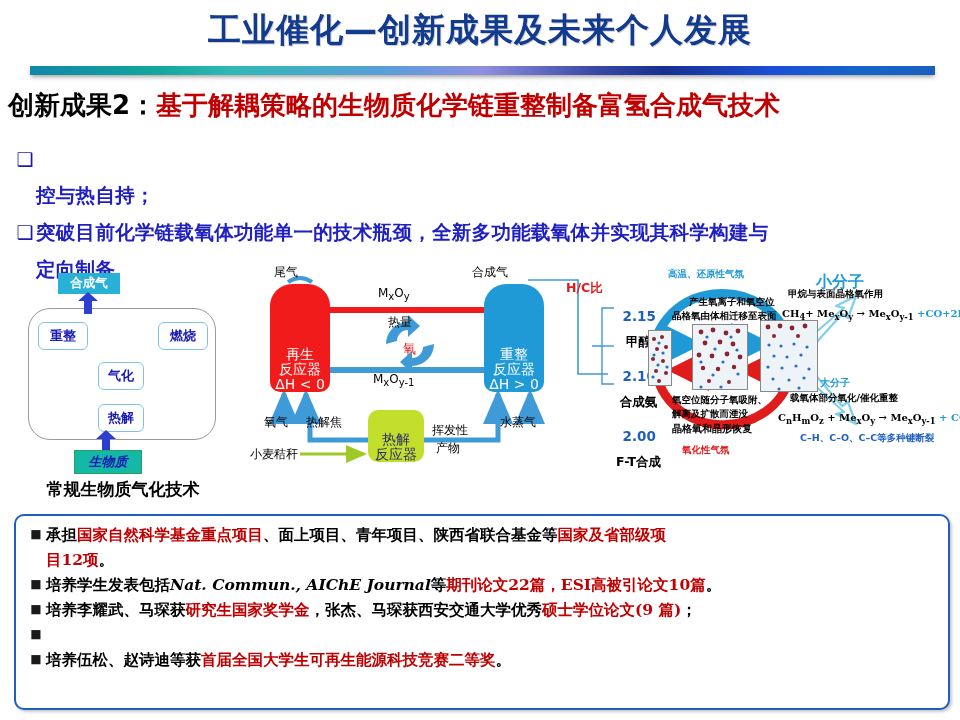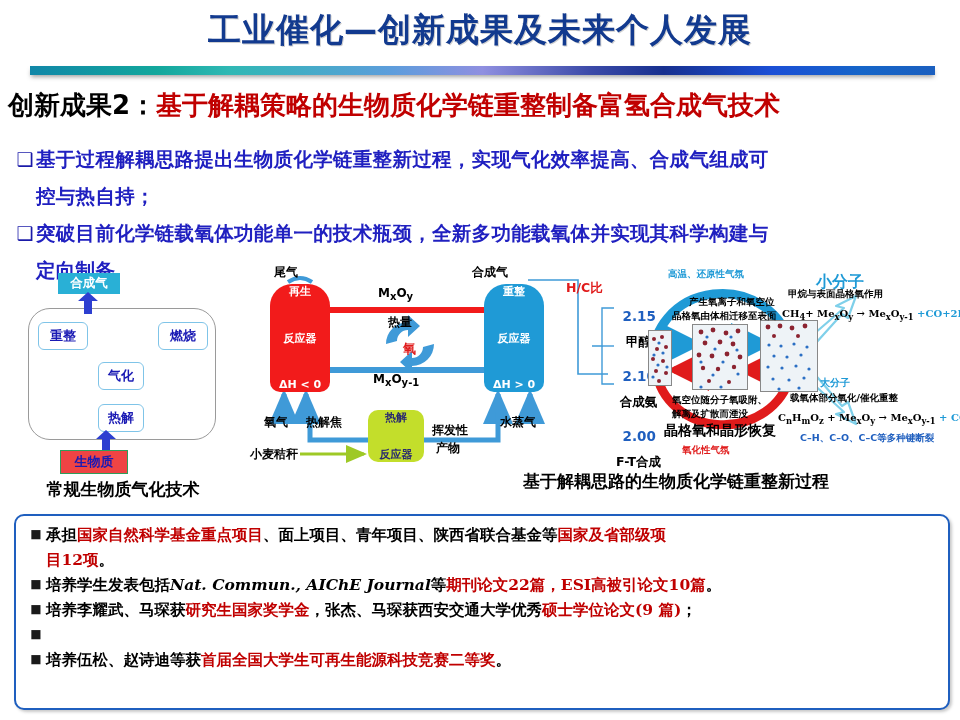--- a/index.html
+++ b/index.html
@@ -66,47 +66,47 @@
   .nA-comb  {left:146px;top:52px;width:48px;height:26px;}
   .nA-gas   {left:86px;top:92px;width:44px;height:26px;}
   .nA-pyr   {left:86px;top:134px;width:44px;height:26px;}
   .labA-syn{
     position:absolute;left:46px;top:3px;width:62px;height:21px;
     background:#29b0d6;color:#fff;font-weight:bold;font-size:12.5px;
     font-family:"DejaVu Sans",sans-serif;
     display:flex;align-items:center;justify-content:center;
   }
   .labA-bio{
-    position:absolute;left:48px;top:180px;width:66px;height:22px;
-    background:#ef4444;border:1.6px solid #2e9e5b;color:#1a1ab4;
+    position:absolute;left:62px;top:180px;width:66px;height:22px;
+    background:#14b8a6;border:1.6px solid #2e9e5b;color:#1a1ab4;
     font-weight:bold;font-size:13px;font-family:"DejaVu Sans",sans-serif;
-    display:flex;align-items:center;justify-content:center;
+    display:flex;align-items:center;justify-content:center;font-style:italic;
   }
   .capA{
     position:absolute;left:0px;top:208px;width:222px;text-align:center;
     font-weight:bold;font-size:17px;color:#000;
     font-family:"DejaVu Serif","Liberation Serif",serif;
   }
 
   
   .figB{position:absolute;left:248px;top:0px;width:400px;height:215px;}
   .reactor{
     position:absolute;border-radius:14px 14px 14px 14px;
-    color:#fff;font-weight:bold;font-size:11px;text-align:center;
+    color:#fff;font-weight:normal;font-size:14px;text-align:center;
     font-family:"DejaVu Sans",sans-serif;line-height:15px;
-    display:flex;flex-direction:column;align-items:center;justify-content:space-between;
+    display:flex;flex-direction:column;align-items:center;justify-content:flex-end;
   }
   .r-regen{left:22px;top:22px;width:60px;height:108px;background:#f21b1b;
            border-radius:22px 22px 10px 10px;}
   .r-reform{left:236px;top:22px;width:60px;height:108px;background:#1f9ad6;
            border-radius:22px 22px 10px 10px;}
   .r-pyro{left:120px;top:148px;width:56px;height:52px;background:#c3de2b;
           border-radius:10px;color:#2b2b6e;}
   .mlbl{
-    position:absolute;font-weight:bold;font-size:12px;color:#000;
+    position:absolute;font-weight:normal;font-size:12px;color:#000;
     font-family:"DejaVu Sans",sans-serif;white-space:nowrap;
   }
   .mlbl.red{color:#e01b1b;}
   .capB{
     position:absolute;left:218px;top:208px;width:420px;text-align:center;
     font-weight:bold;font-size:17px;color:#000;
     font-family:"DejaVu Serif","Liberation Serif",serif;
   }
   .hcwrap{position:absolute;left:318px;top:18px;width:120px;height:120px;}
   .hc-title{color:#e01b1b;font-weight:bold;font-size:12.5px;
@@ -162,21 +162,20 @@
   <div class="title">工业催化—创新成果及未来个人发展</div>
   <div class="title-rule"></div>
 
   <div class="subhead">
     <span class="k">创新成果2：</span><span class="r">基于解耦策略的生物质化学链重整制备富氢合成气技术</span>
   </div>
 
   <div class="bullets">
     <div class="b-row">
       <div class="b-mark">❑</div>
-      <div class="b-text">基于过程解耦思路提出生物质化学链重整新过程，实现气化效率提高、合成气组成可</div>
     </div>
     <div class="b-row">
       <div class="b-mark"></div>
       <div class="b-text">控与热自持；</div>
     </div>
     <div class="b-row">
       <div class="b-mark">❑</div>
       <div class="b-text">突破目前化学链载氧体功能单一的技术瓶颈，全新多功能载氧体并实现其科学构建与</div>
     </div>
     <div class="b-row">
@@ -312,21 +311,20 @@
             <span class="hc-v">2.10</span>
             <span class="hc-n">合成氨</span>
           </div>
           <div class="hc-row" style="margin-top:17px;">
             <span class="hc-v">2.00</span>
             <span class="hc-n">F-T合成</span>
           </div>
         </div>
       </div>
 
-      <div class="capB">基于解耦思路的生物质化学链重整新过程</div>
     </div>
 
     <div class="figC">
       <svg width="308" height="195" style="position:absolute;left:0;top:0;">
         <defs>
           <marker id="chb" markerWidth="6" markerHeight="6" refX="5" refY="3" orient="auto">
             <path d="M0,0 L6,3 L0,6 z" fill="#1f9ad6"></path>
           </marker>
           <marker id="chr" markerWidth="6" markerHeight="6" refX="5" refY="3" orient="auto">
             <path d="M0,0 L6,3 L0,6 z" fill="#e01b1b"></path>
@@ -435,21 +433,21 @@
               <circle cx="38" cy="67" r="1.6"></circle>
             </g>
         </svg>
       </div>
 
       <div class="clbl cy" style="left:20px;top:0px;font-size:9.5px;">高温、还原性气氛</div>
       <div class="clbl" style="left:34px;top:28px;font-size:9.5px;margin-left:7px;">产生氧离子和氧空位</div>
       <div class="clbl" style="left:24px;top:42px;font-size:9.5px;"><span class="rd">晶格氧</span><span>由体相迁移至表面</span></div>
       <div class="clbl" style="left:24px;top:126px;font-size:9.5px;"><span class="rd">氧空位</span><span>随分子氧吸附、</span></div>
       <div class="clbl" style="left:24px;top:140px;font-size:9.5px;">解离及扩散而湮没</div>
-      <div class="clbl" style="left:16px;top:154px;font-size:14px;">晶格氧和晶形恢复</div>
+      <div class="clbl" style="left:24px;top:154px;font-size:10px;">晶格氧和晶形恢复</div>
       <div class="clbl rd" style="left:34px;top:176px;font-size:9.5px;">氧化性气氛</div>
 
       <div class="clbl cy" style="left:168px;top:4px;font-size:16px;">小分子</div>
       <div class="clbl" style="left:140px;top:20px;font-size:9.5px;">甲烷与表面晶格氧作用</div>
       <div class="eq" style="left:134px;top:40px;">CH<sub>4</sub>+ Me<sub>x</sub>O<sub>y</sub> → Me<sub>x</sub>O<sub>y-1</sub> <span class="c">+CO+2H</span></div>
 
       <div class="clbl cy" style="left:172px;top:108px;font-size:10px;">大分子</div>
       <div class="clbl" style="left:142px;top:124px;font-size:9.5px;">载氧体部分氧化/催化重整</div>
       <div class="eq" style="left:130px;top:144px;">C<sub>n</sub>H<sub>m</sub>O<sub>z</sub> + Me<sub>x</sub>O<sub>y</sub> → Me<sub>x</sub>O<sub>y-1</sub> <span class="c">+ CO+2H</span></div>
       <div class="clbl bl" style="left:152px;top:164px;font-size:9.5px;">C–H、C–O、C–C等多种键断裂</div>

